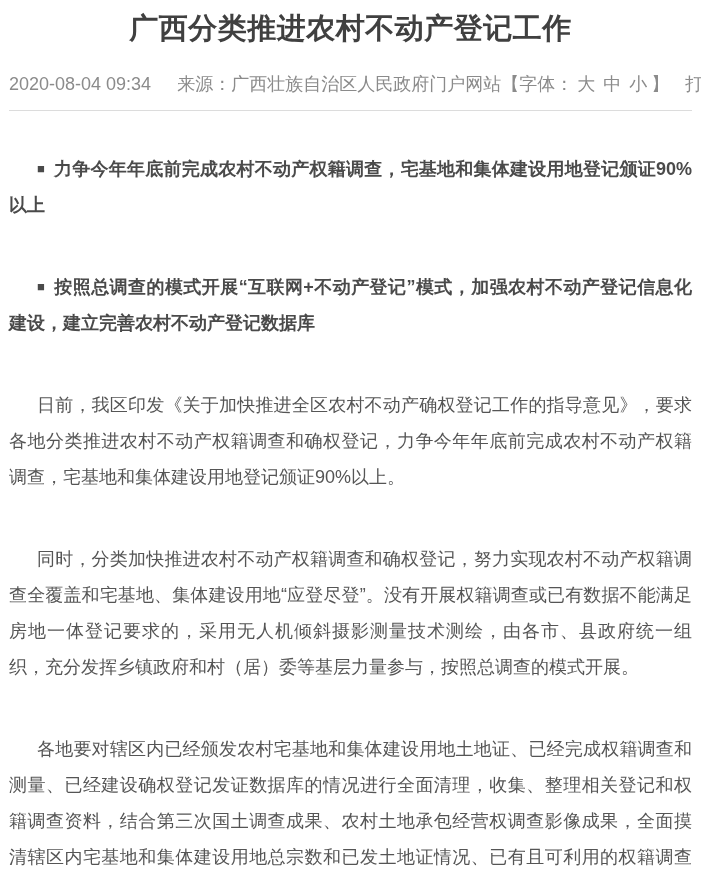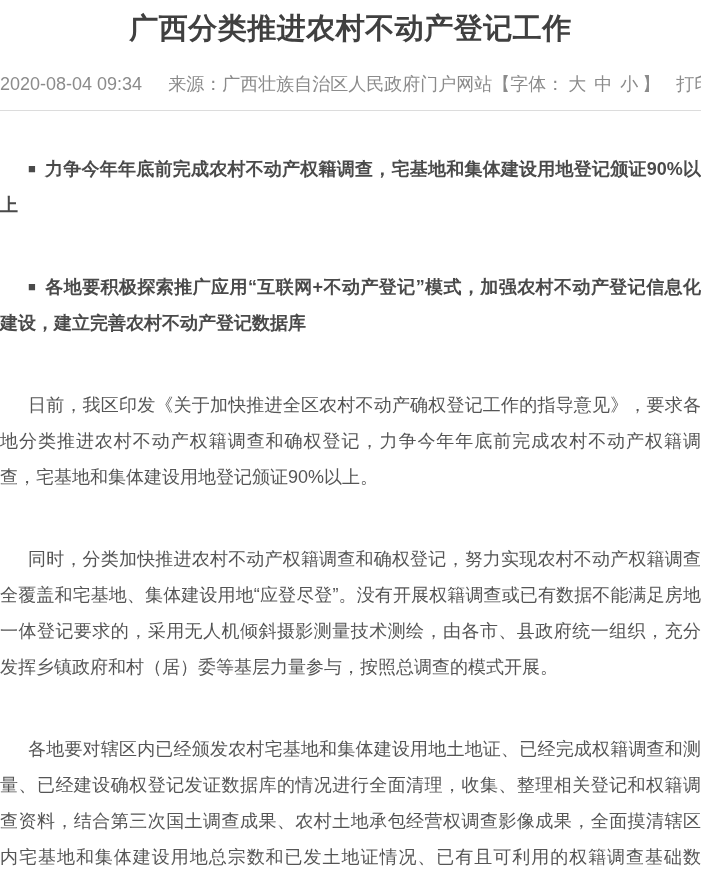--- a/index.html
+++ b/index.html
@@ -7,21 +7,21 @@
     width: 701px;
     height: 878px;
     background: #ffffff;
     font-family: "Liberation Sans", "DejaVu Sans", sans-serif;
     overflow: hidden;
   }
   .page {
     box-sizing: border-box;
     width: 701px;
     height: 740px;
-    padding: 0 0;
+    padding: 0 9px;
     background: #ffffff;
   }
   .title {
     margin: 0;
     padding-top: 12px;
     text-align: center;
     font-size: 29px;
     line-height: 1.15;
     font-weight: 700;
     color: #404040;
@@ -90,21 +90,21 @@
 
   <div class="divider"></div>
 
   <div class="content">
 
     <p class="highlight">
       <span class="marker">■</span><span>力争今年年底前完成农村不动产权籍调查，宅基地和集体建设用地登记颁证90%以上</span>
     </p>
 
     <p class="highlight">
-      <span class="marker">■</span><span>各地要积极探索推广应用“互联网+不动产登记”模式，加强农村不动产登记信息化建设，建立完善农村不动产登记数据库</span>
+      <span class="marker">■</span><span>按照总调查的模式开展“互联网+不动产登记”模式，加强农村不动产登记信息化建设，建立完善农村不动产登记数据库</span>
     </p>
 
     <p>日前，我区印发《关于加快推进全区农村不动产确权登记工作的指导意见》，要求各地分类推进农村不动产权籍调查和确权登记，力争今年年底前完成农村不动产权籍调查，宅基地和集体建设用地登记颁证90%以上。</p>
 
     <p>同时，分类加快推进农村不动产权籍调查和确权登记，努力实现农村不动产权籍调查全覆盖和宅基地、集体建设用地“应登尽登”。没有开展权籍调查或已有数据不能满足房地一体登记要求的，采用无人机倾斜摄影测量技术测绘，由各市、县政府统一组织，充分发挥乡镇政府和村（居）委等基层力量参与，按照总调查的模式开展。</p>
 
     <p>各地要对辖区内已经颁发农村宅基地和集体建设用地土地证、已经完成权籍调查和测量、已经建设确权登记发证数据库的情况进行全面清理，收集、整理相关登记和权籍调查资料，结合第三次国土调查成果、农村土地承包经营权调查影像成果，全面摸清辖区内宅基地和集体建设用地总宗数和已发土地证情况、已有且可利用的权籍调查基础数据。</p>
 
   </div>
 

